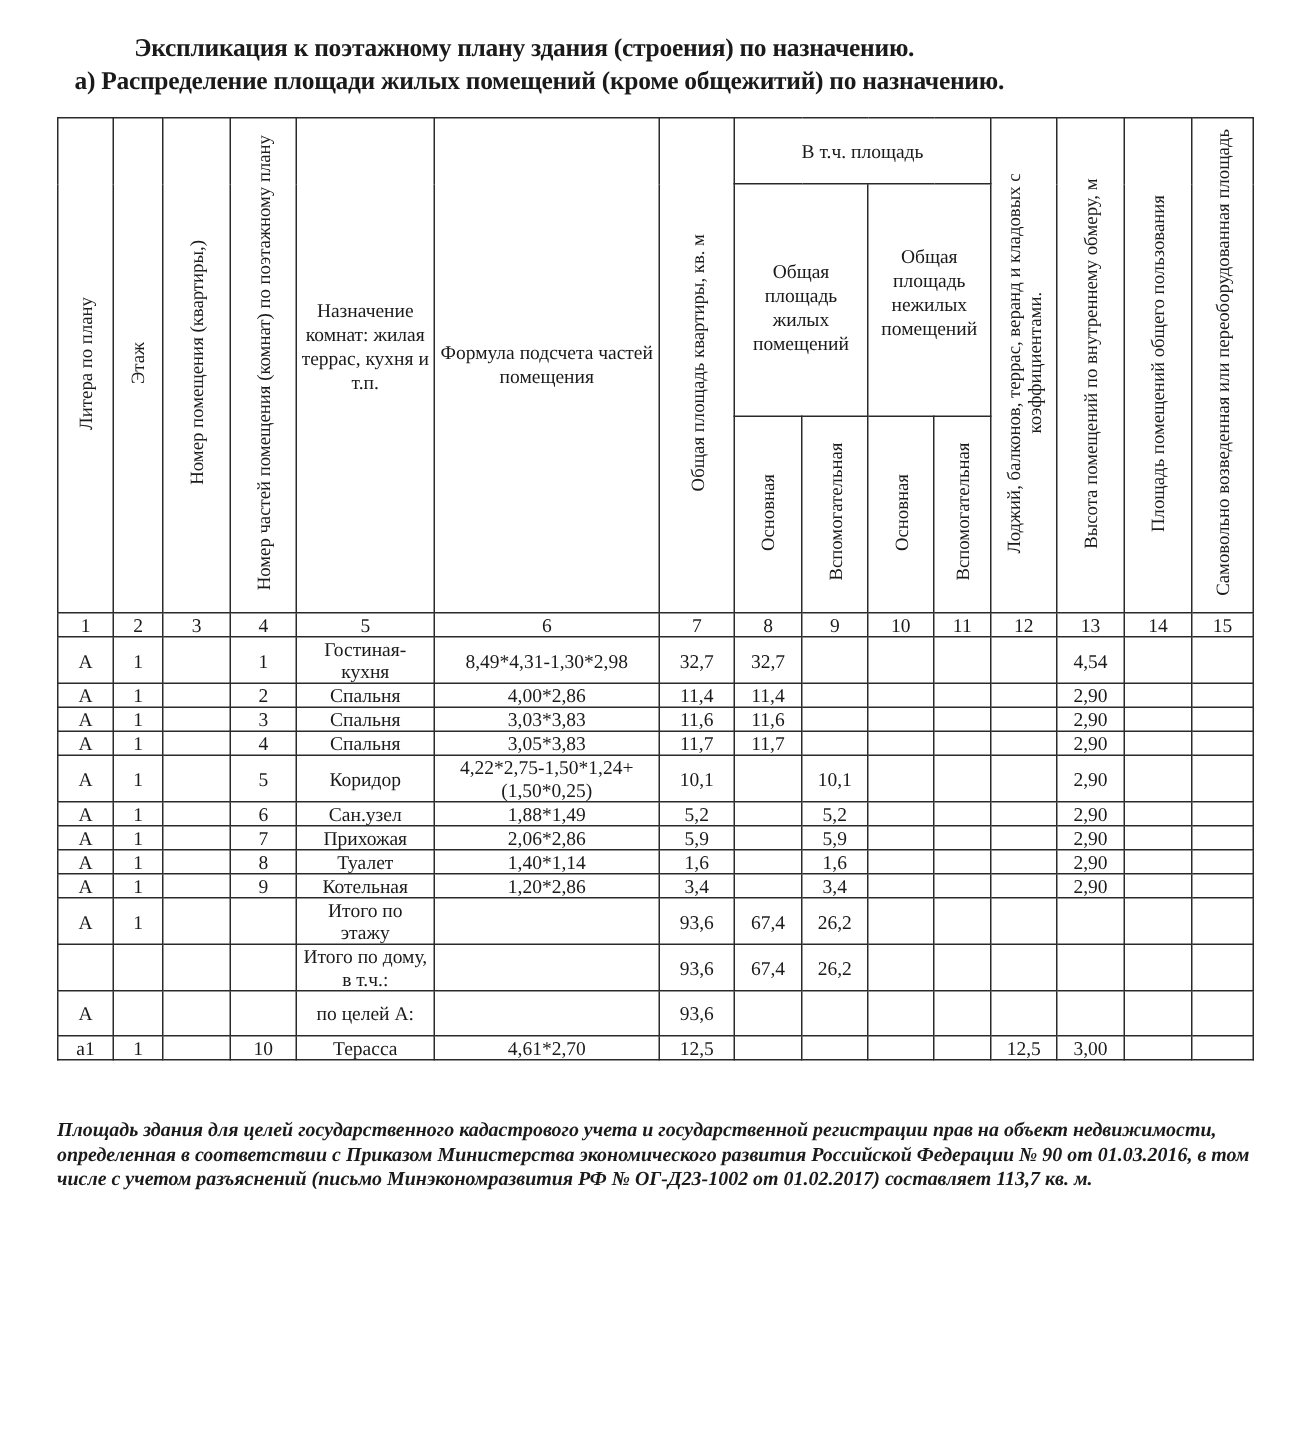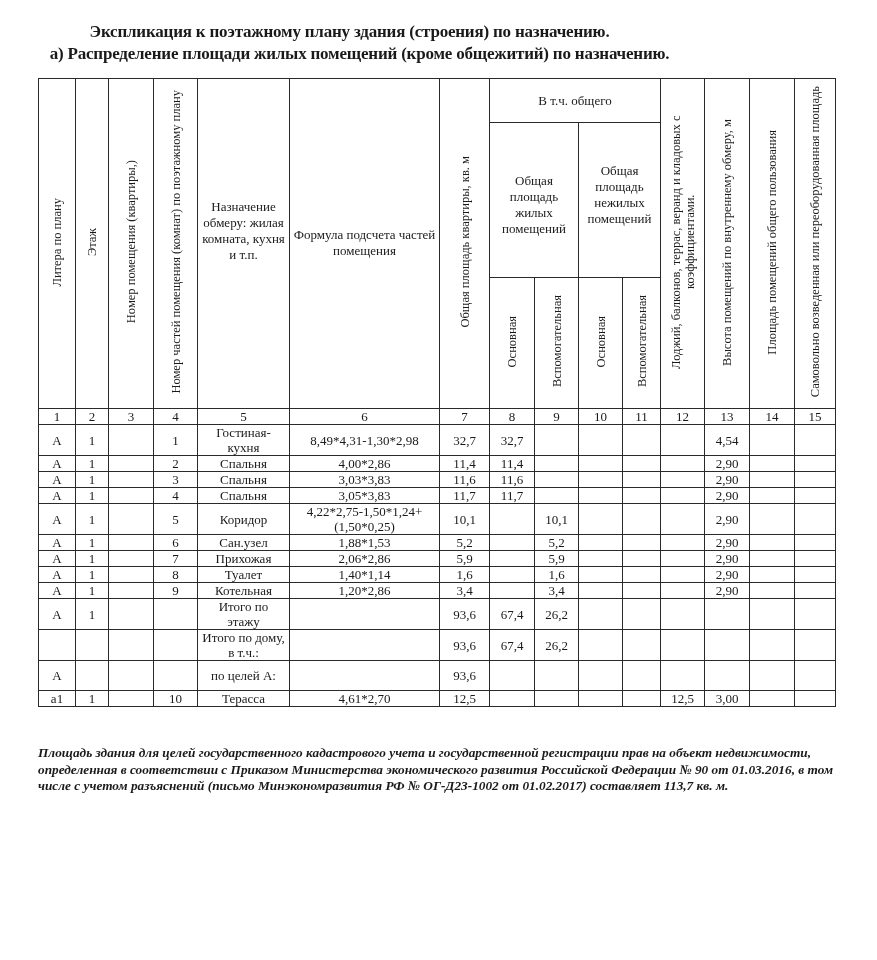--- a/index.html
+++ b/index.html
@@ -44,24 +44,24 @@
     <col style="width:45px">
       <col style="width:45px">
       <col style="width:41px">
   </colgroup>
   <tbody id="thead-body">
     <tr style="height:44px">
       <td rowspan="3"><span class="vt">Литера по плану</span></td>
       <td rowspan="3"><span class="vt">Этаж</span></td>
       <td rowspan="3"><span class="vt">Номер помещения (квартиры,)</span></td>
       <td rowspan="3"><span class="vt">Номер частей помещения (комнат) по поэтажному плану</span></td>
-      <td rowspan="3" style="vertical-align:top;padding-top:120px"><span class="hdr-text">Назначение обмеру: жилая комната, кухня и т.п.</span></td>
+      <td rowspan="3" style="vertical-align:top;padding-top:120px"><span class="hdr-text">Назначение комнат: жилая террас, кухня и т.п.</span></td>
       <td rowspan="3" style="vertical-align:top;padding-top:148px"><span class="hdr-text">Формула подсчета частей помещения</span></td>
       <td rowspan="3"><span class="vt">Общая площадь квартиры, кв. м</span></td>
-      <td colspan="4"><span class="hdr-text">В т.ч. общего</span></td>
+      <td colspan="4"><span class="hdr-text">В т.ч. площадь</span></td>
       <td rowspan="3"><span class="vt" style="text-align:center">Лоджий, балконов, террас, веранд и кладовых с коэффициентами.</span></td>
       <td rowspan="3"><span class="vt">Высота помещений по внутреннему обмеру, м</span></td>
       <td rowspan="3"><span class="vt">Площадь помещений общего пользования</span></td>
       <td rowspan="3"><span class="vt">Самовольно возведенная или переоборудованная площадь</span></td>
     </tr>
     <tr style="height:155px">
       <td colspan="2" style="vertical-align:top;padding-top:50px"><span class="hdr-text">Общая площадь жилых помещений</span></td>
       <td colspan="2" style="vertical-align:top;padding-top:40px"><span class="hdr-text">Общая площадь нежилых помещений</span></td>
     </tr>
     <tr style="height:131px">
@@ -173,21 +173,21 @@
         <td>2,90</td>
         <td></td>
         <td></td>
       </tr>
       <tr style="height: 14px;">
         <td>А</td>
         <td>1</td>
         <td></td>
         <td>6</td>
         <td style="padding: 0px 3px; margin-top: 11px;">Сан.узел</td>
-        <td style="padding: 0px 3px;">1,88*1,53</td>
+        <td style="padding: 0px 3px;">1,88*1,49</td>
         <td>5,2</td>
         <td></td>
         <td>5,2</td>
         <td></td>
         <td></td>
         <td></td>
         <td>2,90</td>
         <td></td>
         <td></td>
       </tr>

